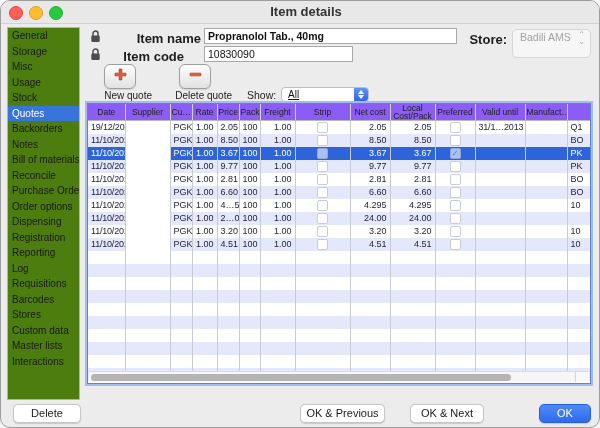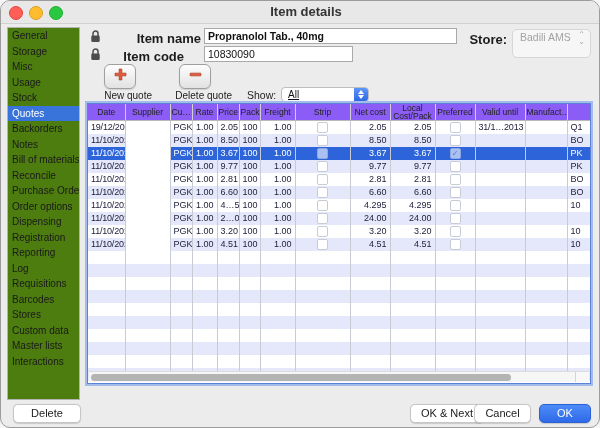--- a/index.html
+++ b/index.html
@@ -516,16 +516,16 @@
           </tr>
         </tbody>
     </table>
     <div class="hscroll">
       <div class="hthumb"></div>
       <div class="hcorner"></div>
     </div>
   </div>
 
   <div class="btn" style="left:0;width:68px;margin-left:12px;">Delete</div>
+  <div class="btn" style="left:299px;width:85px;">OK &amp; Previous</div>
   <div class="btn" style="left:391px;width:74px;margin-left:18px;">OK &amp; Next</div>
-  <div class="btn" style="left:473px;width:57px;">Cancel</div>
   <div class="btn primary" style="left:538px;width:52px;">OK</div>
 </div>
 
 </body></html>

